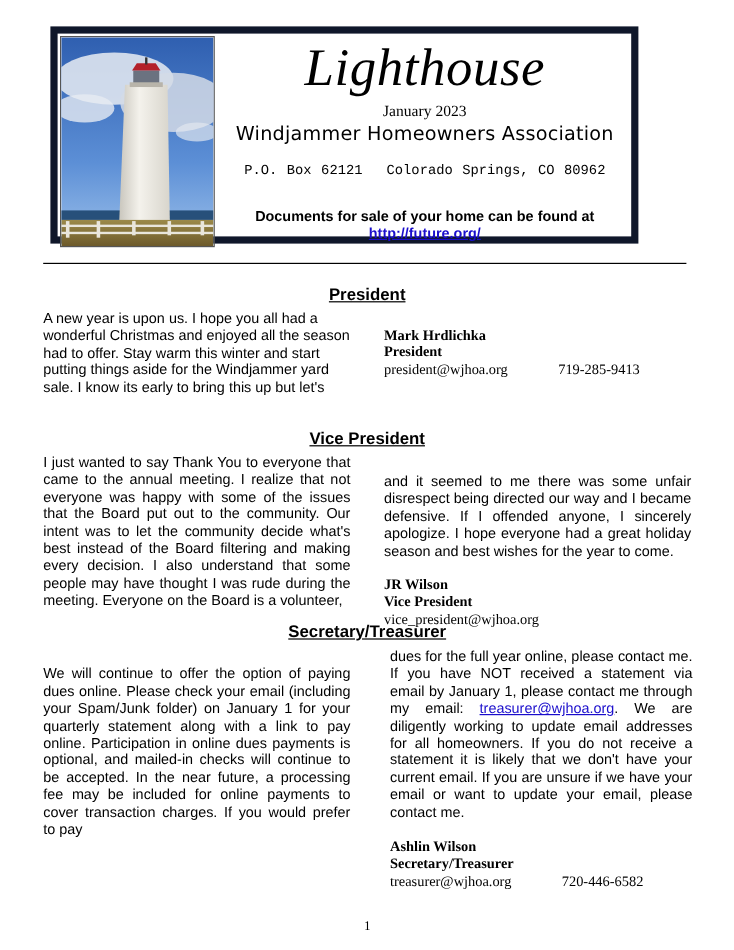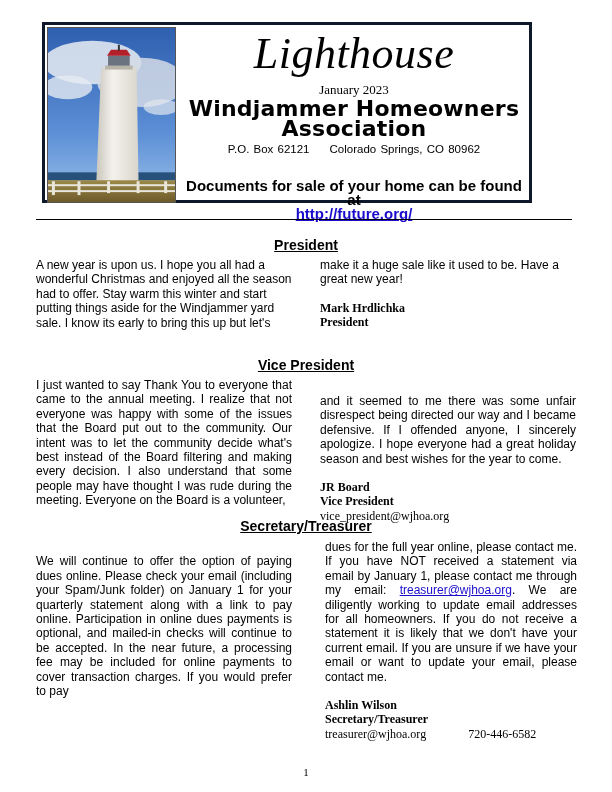--- a/index.html
+++ b/index.html
@@ -1,50 +1,50 @@
 <!DOCTYPE html>
 <html><head>
 <meta charset="utf-8">
 <style>
   * { margin: 0; padding: 0; box-sizing: border-box; }
   html, body { width: 612px; height: 792px; background: #ffffff; overflow: hidden; }
   body { position: relative; font-family: "Liberation Sans", sans-serif; color: #000; }
 
   .header-box {
     position: absolute; left: 42px; top: 22px; width: 490px; height: 181px;
-    border: 3px solid #0f172a;
+    border: 6px solid #0f172a;
     padding-left: 32px;
   }
   .photo {
     position: absolute; left: 2px; top: 2px; width: 129px; height: 176px;
     overflow: hidden; border: 1px solid #555;
   }
   .photo svg { display: block; width: 100%; height: 100%; }
 
   .masthead {
     position: absolute; left: 134px; top: 0; right: 0; text-align: center;
   }
   .title {
     font-family: "Liberation Serif", serif; font-style: italic;
     font-size: 44px; line-height: 50px; margin-top: 4px; letter-spacing: 0.5px;
   }
   .date {
     font-family: "Liberation Serif", serif; font-size: 13px; line-height: 15px; margin-top: 3px; text-align: center;
   }
   .assoc {
-    font-family: "DejaVu Sans", sans-serif; font-size: 22px; line-height: 20px;
-    margin-top: 2px; letter-spacing: 0.2px; font-weight: 700;
+    font-family: "DejaVu Sans", sans-serif; font-size: 16px; line-height: 20px;
+    margin-top: 2px; letter-spacing: 0.2px; font-weight: 400;
   }
   .address {
-    font-family: Liberation Sans, sans-serif; font-size: 11.5px; line-height: 14px; margin-top: 3px;
+    font-family: Liberation Mono, monospace; font-size: 11.5px; line-height: 14px; margin-top: 14px;
     word-spacing: 1px;
   }
   .address .gap { display: inline-block; width: 20px; }
   .docs {
-    font-family: "Liberation Sans", sans-serif; font-weight: bold; font-size: 15px;
+    font-family: "Liberation Sans", sans-serif; font-weight: bold; font-size: 12px;
     line-height: 14px; margin-top: 23px;
   }
   .docs a { color: #1a0dcc; text-decoration: underline; }
 
   .divider {
     position: absolute; left: 36px; top: 219px; width: 536px; height: 0;
     border-top: 1.2px solid #000;
   }
 
   .section-title {
@@ -124,35 +124,35 @@
   </div>
 </div>
 
 <div class="divider"></div>
 
 <div class="section-title" style="top:237px;">President</div>
 <div class="col" style="left:36px; top:258px; width:262px;">
   <p>A new year is upon us. I hope you all had a wonderful Christmas and enjoyed all the season had to offer. Stay warm this winter and start putting things aside for the Windjammer yard sale. I know its early to bring this up but let's</p>
 </div>
 <div class="col" style="left:320px; top:258px; width:262px;">
-  <p>make it a huge sale like it used to be. Have a great new year!</p>
   <div class="sig">
     <div class="b">Mark Hrdlichka</div>
     <div class="b">President</div>
+    <div><span>president@wjhoa.org</span><span class="phone">719-285-9413</span></div>
   </div>
 </div>
 
 <div class="section-title" style="top:357px;">Vice President</div>
 <div class="col justify" style="left:36px; top:378px; width:256px;">
   <p>I just wanted to say Thank You to everyone that came to the annual meeting. I realize that not everyone was happy with some of the issues that the Board put out to the community. Our intent was to let the community decide what's best instead of the Board filtering and making every decision.  I also understand that some people may have thought I was rude during the meeting.  Everyone on the Board is a volunteer,</p>
 </div>
 <div class="col" style="left:320px; top:394px; width:256px;">
   <p class="justify">and it seemed to me there was some unfair disrespect being directed our way and I became defensive. If I offended anyone, I sincerely apologize.  I hope everyone had a great holiday season and best wishes for the year to come.</p>
   <div class="sig">
-    <div class="b">JR Board</div>
+    <div class="b">JR Wilson</div>
     <div class="b">Vice President</div>
     <div>vice_president@wjhoa.org</div>
   </div>
 </div>
 
 <div class="section-title" style="top:518px;">Secretary/Treasurer</div>
 <div class="col justify" style="left:36px; top:540px; width:256px;">
   <p style="margin-top:14.4px;">We will continue to offer the option of paying dues online. Please check your email (including your Spam/Junk folder) on January 1 for your quarterly statement along with a link to pay online. Participation in online dues payments is optional, and mailed-in checks will continue to be accepted. In the near future, a processing fee may be included for online payments to cover transaction charges. If you would prefer to pay</p>
 </div>
 <div class="col" style="left:325px; top:540px; width:252px;">

